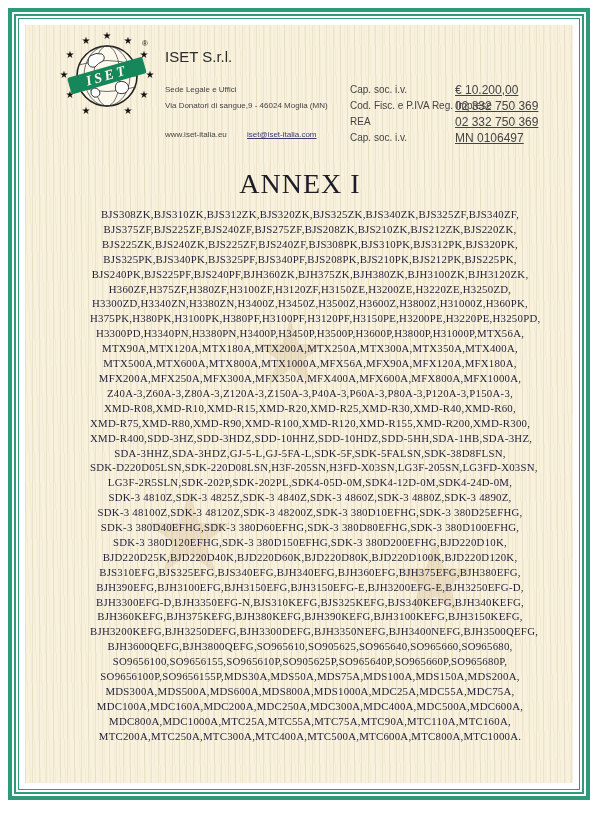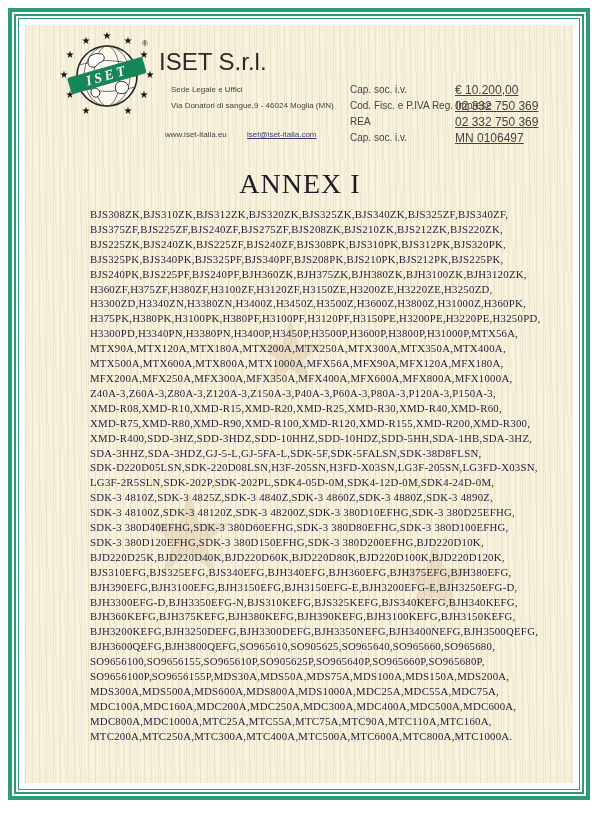--- a/index.html
+++ b/index.html
@@ -16,38 +16,38 @@
         background-image:
           repeating-linear-gradient(90deg, rgba(212,192,148,0.28) 0 1px, rgba(0,0,0,0) 1px 7px),
           repeating-linear-gradient(88deg, rgba(222,204,162,0.18) 0 1px, rgba(0,0,0,0) 1px 5px);}
   
   .wm-star{position:absolute;font-family:"DejaVu Sans", sans-serif;color:rgba(205,180,135,0.30);
         pointer-events:none;}
   
   .logo-wrap{position:absolute;left:38px;top:32px;width:138px;text-align:center;}
   .org-name{font-family:"Liberation Sans", sans-serif;font-weight:bold;font-size:9px;
         line-height:11px;color:#20263b;letter-spacing:0.2px;margin-top:2px;}
-  .company-name{position:absolute;left:159px;top:48px;font-family:"Liberation Sans", sans-serif;
-        font-size:24px;color:#2b2b2b;}
+  .company-name{position:absolute;left:165px;top:48px;font-family:"Liberation Sans", sans-serif;
+        font-size:15px;color:#2b2b2b;}
   .info-col{position:absolute;left:165px;top:82px;font-family:"Liberation Sans", sans-serif;
         font-size:8px;color:#444;}
-  .info-col div{height:16px;line-height:16px;white-space:nowrap;padding-left:6px;}
+  .info-col div{height:16px;line-height:16px;white-space:nowrap;}
   .web-row{position:absolute;left:165px;top:130px;font-family:"Liberation Sans", sans-serif;
         font-size:8px;color:#444;white-space:nowrap;}
   .web-row .email{text-decoration:underline;margin-left:6px;color:#3a3a6a;padding-left:12px;}
   .reg-labels{position:absolute;left:350px;top:82px;font-family:"Liberation Sans", sans-serif;
         font-size:10px;color:#444;}
   .reg-labels div, .reg-values div{height:16px;line-height:16px;white-space:nowrap;}
   .reg-values{position:absolute;left:455px;top:82px;font-family:"Liberation Sans", sans-serif;
         font-size:12px;color:#444;text-decoration:underline;}
   
   .annex-title{position:absolute;left:0;top:168px;width:100%;text-align:center;
         font-size:28px;letter-spacing:1px;color:#1d1d28;}
   
-  .model-list{position:absolute;left:90px;top:207px;width:440px;
+  .model-list{position:absolute;left:90px;top:207px;width:440px;text-align:center;
         font-size:10.8px;line-height:14.9px;color:#24243a;letter-spacing:0.25px;}
   .model-list div{white-space:nowrap;}
 </style>
 </head>
 <body>
 
 <div class="page">
 
   <div class="frame-outer">
     <div class="frame-mid">

